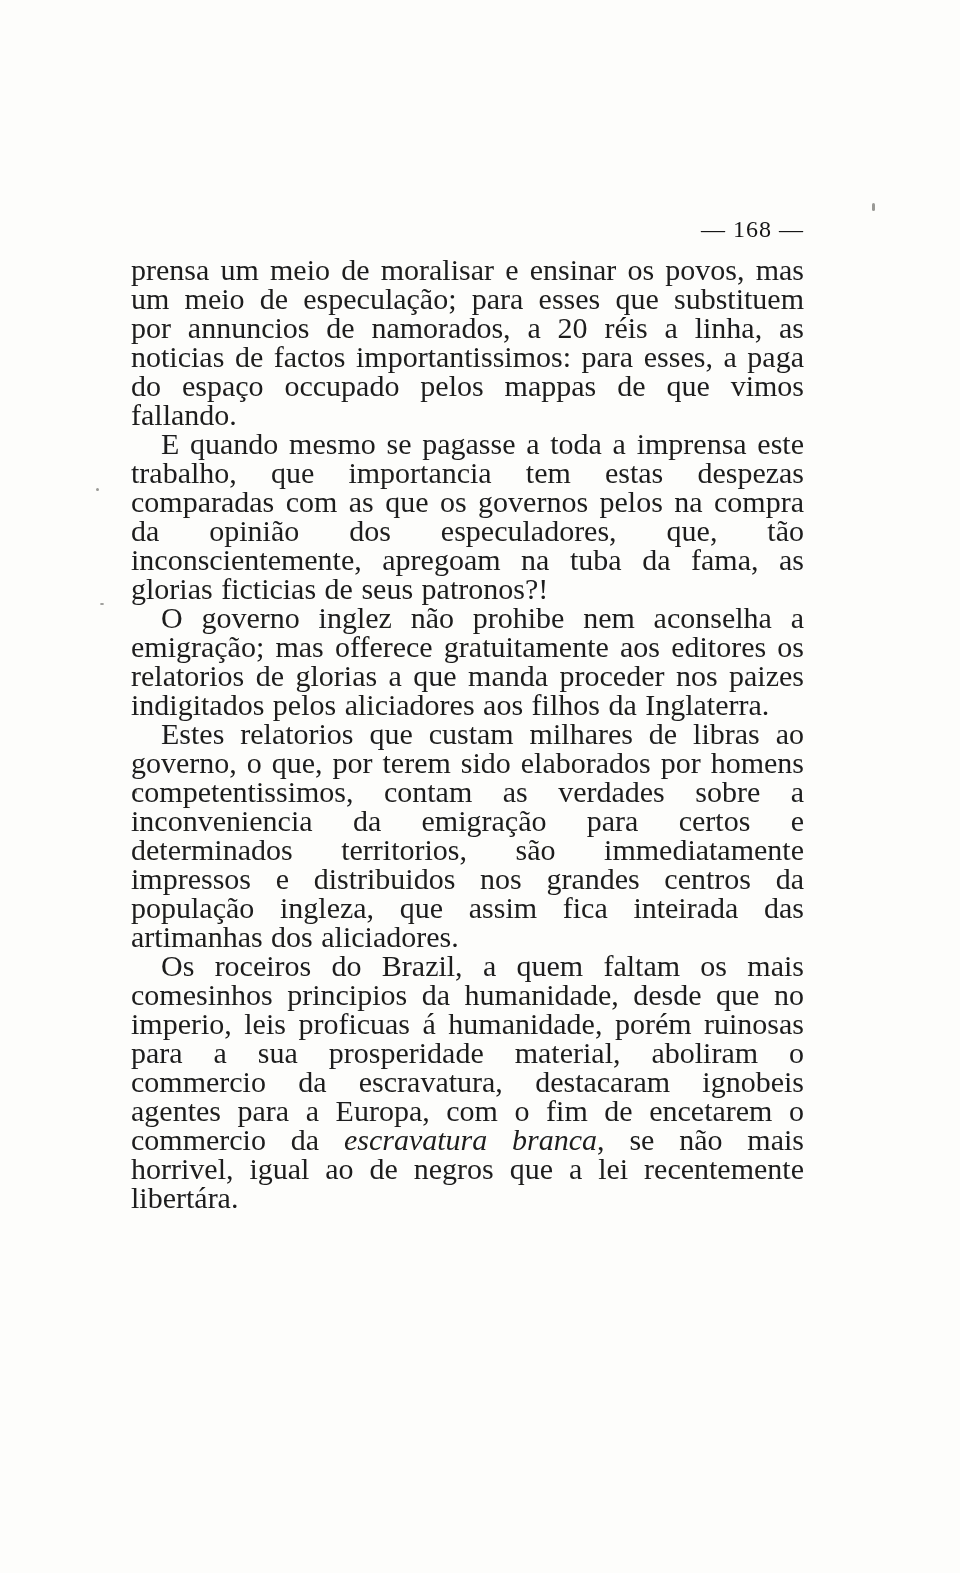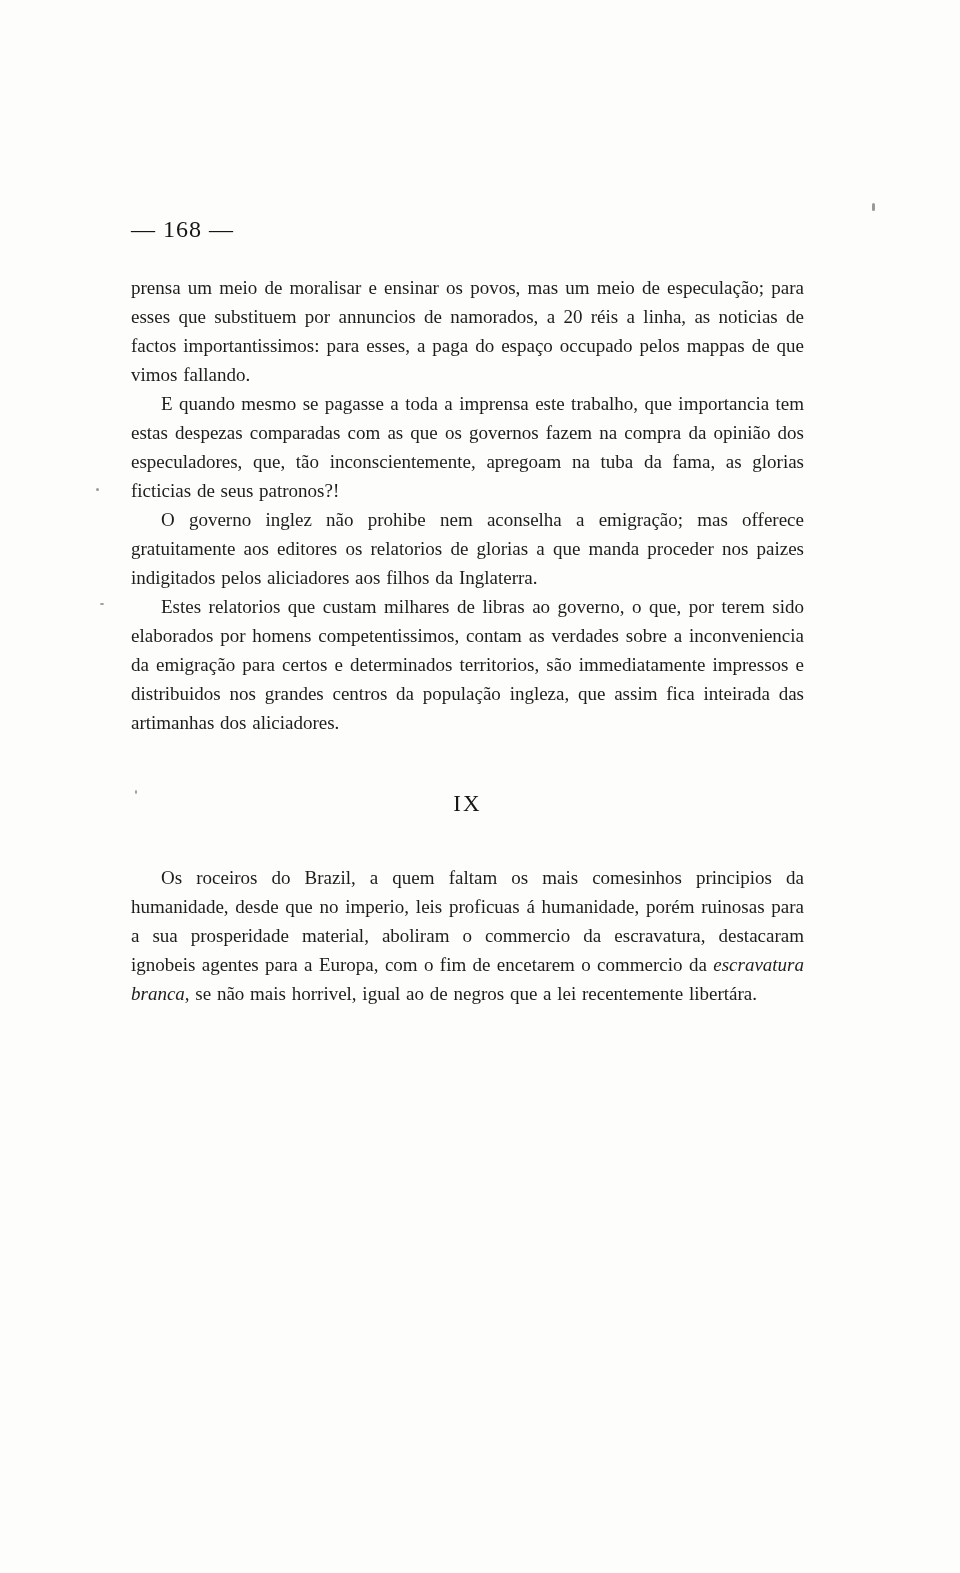--- a/index.html
+++ b/index.html
@@ -13,28 +13,28 @@
     color: #1d1d1d;
     overflow: hidden;
   }
   .page {
     position: absolute;
     left: 131px;
     top: 216px;
     width: 673px;
   }
   .page-number {
-    text-align: left;
+    text-align: right;
     font-size: 24px;
     letter-spacing: 1px;
-    margin-bottom: 30px;
+    margin-bottom: 12px;
     color: #161616;
   }
   .body-text p {
-    font-size: 19px;
+    font-size: 30px;
     line-height: 29px;
     text-align: justify;
     word-spacing: 1px;
   }
   p.indented { text-indent: 30px; }
   .section-heading {
     text-align: center;
     font-size: 23px;
     letter-spacing: 2px;
     margin-top: 54px;
@@ -63,24 +63,23 @@
 
 <div class="page">
 
   <div class="page-number">— 168 —</div>
 
   <div class="body-text">
 
     <p>prensa um meio de moralisar e ensinar os povos, mas um meio de especulação; para esses que substituem por annuncios de namorados, a 20 réis a linha, as noticias de factos importantissimos: para esses, a paga do espaço occupado pelos mappas de que vimos fallando.</p>
 
 
-    <p class="indented">E quando mesmo se pagasse a toda a imprensa este trabalho, que importancia tem estas despezas comparadas com as que os governos fazem na compra da opinião dos especuladores, que, tão inconscientemente, apregoam na tuba da fama, as glorias ficticias de seus patronos?!</p>
+    <p class="indented">E quando mesmo se pagasse a toda a imprensa este trabalho, que importancia tem estas despezas comparadas com as que os governos pelos na compra da opinião dos especuladores, que, tão inconscientemente, apregoam na tuba da fama, as glorias ficticias de seus patronos?!</p>
 
     <p class="indented">O governo inglez não prohibe nem aconselha a emigração; mas offerece gratuitamente aos editores os relatorios de glorias a que manda proceder nos paizes indigitados pelos aliciadores aos filhos da Inglaterra.</p>
 
     <p class="indented">Estes relatorios que custam milhares de libras ao governo, o que, por terem sido elaborados por homens competentissimos, contam as verdades sobre a inconveniencia da emigração para certos e determinados territorios, são immediatamente impressos e distribuidos nos grandes centros da população ingleza, que assim fica inteirada das artimanhas dos aliciadores.</p>
 
-    <div class="section-heading">IX</div>
 
     <p class="indented"><span>Os roceiros do Brazil, a quem faltam os mais comesinhos principios da humanidade, desde que no imperio, leis proficuas á humanidade, porém ruinosas para a sua prosperidade material, aboliram o commercio da escravatura, destacaram ignobeis agentes para a Europa, com o fim de encetarem o commercio da </span><em class="italic-seg">escravatura branca</em><span>, se não mais horrivel, igual ao de negros que a lei recentemente libertára.</span></p>
 
   </div>
 </div>
 
 </body></html>

